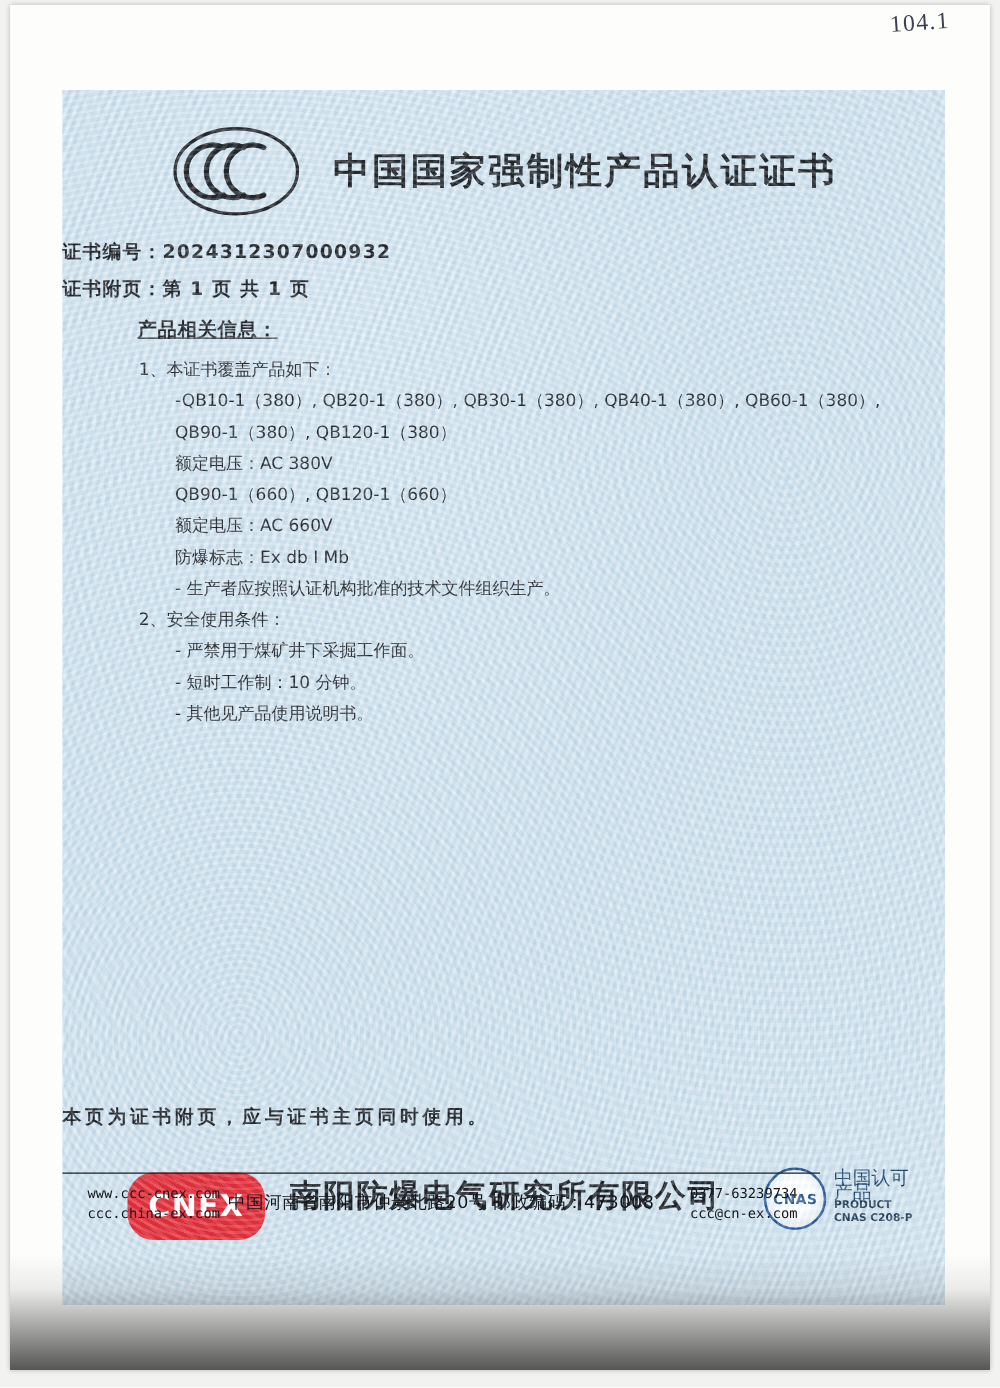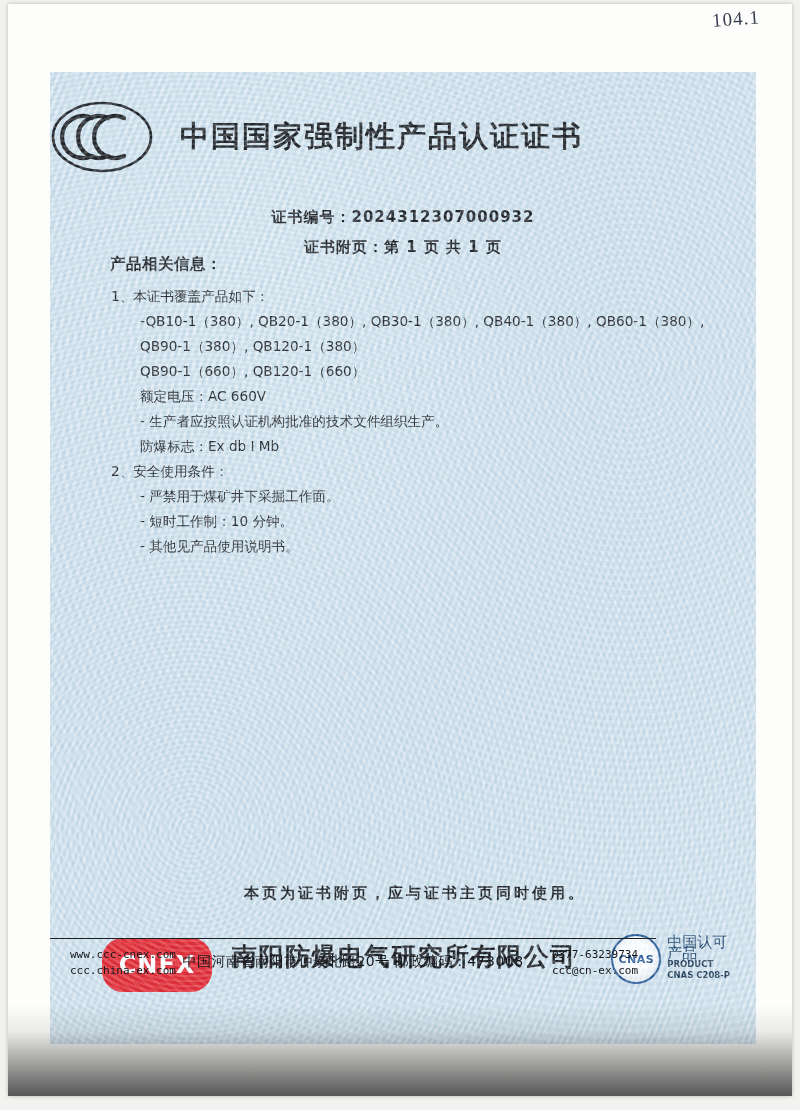--- a/index.html
+++ b/index.html
@@ -80,20 +80,21 @@
     letter-spacing: 1px;
   }
 
   
   .header {
     position: absolute;
     left: 0; top: 28px;
     width: 706px;
     display: flex;
     align-items: center;
+    justify-content: center;
     gap: 26px;
   }
   .ccc-logo {
     width: 104px;
     height: 74px;
     position: relative;
     flex: 0 0 auto;
   }
   .ccc-logo svg { display:block; }
   .header-title {
@@ -101,23 +102,22 @@
     font-size: 29px;
     font-weight: 700;
     color: #16181c;
     letter-spacing: 2px;
     white-space: nowrap;
   }
 
   
   .cert-meta {
     position: absolute;
-    left: 0; top: 136px;
+    left: 0; top: 120px;
     width: 706px;
-    text-align: center;
   }
   .cert-meta div {
     font-family: "DejaVu Sans", sans-serif;
     font-size: 15px;
     font-weight: 700;
     color: #15171b;
     letter-spacing: 1px;
     margin-bottom: 11px;
   }
 
@@ -127,37 +127,37 @@
     left: 60px; top: 182px;
     width: 600px;
     color: #1a1c20;
   }
   .sec-title {
     font-family: "DejaVu Sans", sans-serif;
     font-size: 15.5px;
     font-weight: 700;
     letter-spacing: .5px;
     margin-bottom: 9px;
+    text-decoration: underline;
   }
   .line {
     font-family: "DejaVu Sans", sans-serif;
     font-size: 13.6px;
     line-height: 25px;
     white-space: nowrap;
   }
   .i1 { margin-left: 1px; }
   .i2 { margin-left: 30px; }
   .i3 { margin-left: 30px; }
 
   
   .notice {
     position: absolute;
-    left: 12px; top: 812px;
+    left: 0; top: 812px;
     width: 706px;
-    text-align: center;
     font-family: "DejaVu Sans", sans-serif;
     font-size: 15px;
     font-weight: 700;
     color: #15171b;
     letter-spacing: 3px;
   }
 
   
   .logo-row {
     position: absolute;
@@ -277,24 +277,25 @@
       <div>证书编号：2024312307000932</div>
       <div>证书附页：第 1 页  共 1 页</div>
     </div>
 
     <div class="body-block">
       <div class="sec-title">产品相关信息：</div>
       <div id="body-lines">
           <div class="line i1">1、本证书覆盖产品如下：</div>
           <div class="line i2">-QB10-1（380）, QB20-1（380）, QB30-1（380）, QB40-1（380）, QB60-1（380）,</div>
           <div class="line i2">QB90-1（380）, QB120-1（380）</div>
+          <div class="line i2">额定电压：AC 380V</div>
           <div class="line i2">QB90-1（660）, QB120-1（660）</div>
           <div class="line i3">额定电压：AC 660V</div>
+          <div class="line i3">防爆标志：Ex db Ⅰ Mb</div>
           <div class="line i2">- 生产者应按照认证机构批准的技术文件组织生产。</div>
-          <div class="line i3">防爆标志：Ex db Ⅰ Mb</div>
           <div class="line i1">2、安全使用条件：</div>
           <div class="line i2">- 严禁用于煤矿井下采掘工作面。</div>
           <div class="line i2">- 短时工作制：10 分钟。</div>
           <div class="line i2">- 其他见产品使用说明书。</div>
         </div>
     </div>
 
     <div class="notice">本页为证书附页，应与证书主页同时使用。</div>
 
     <div class="logo-row">

